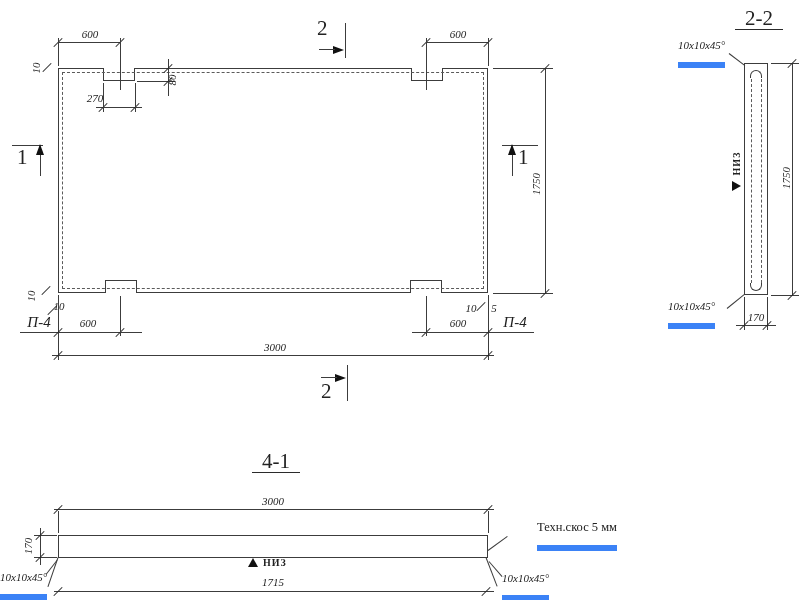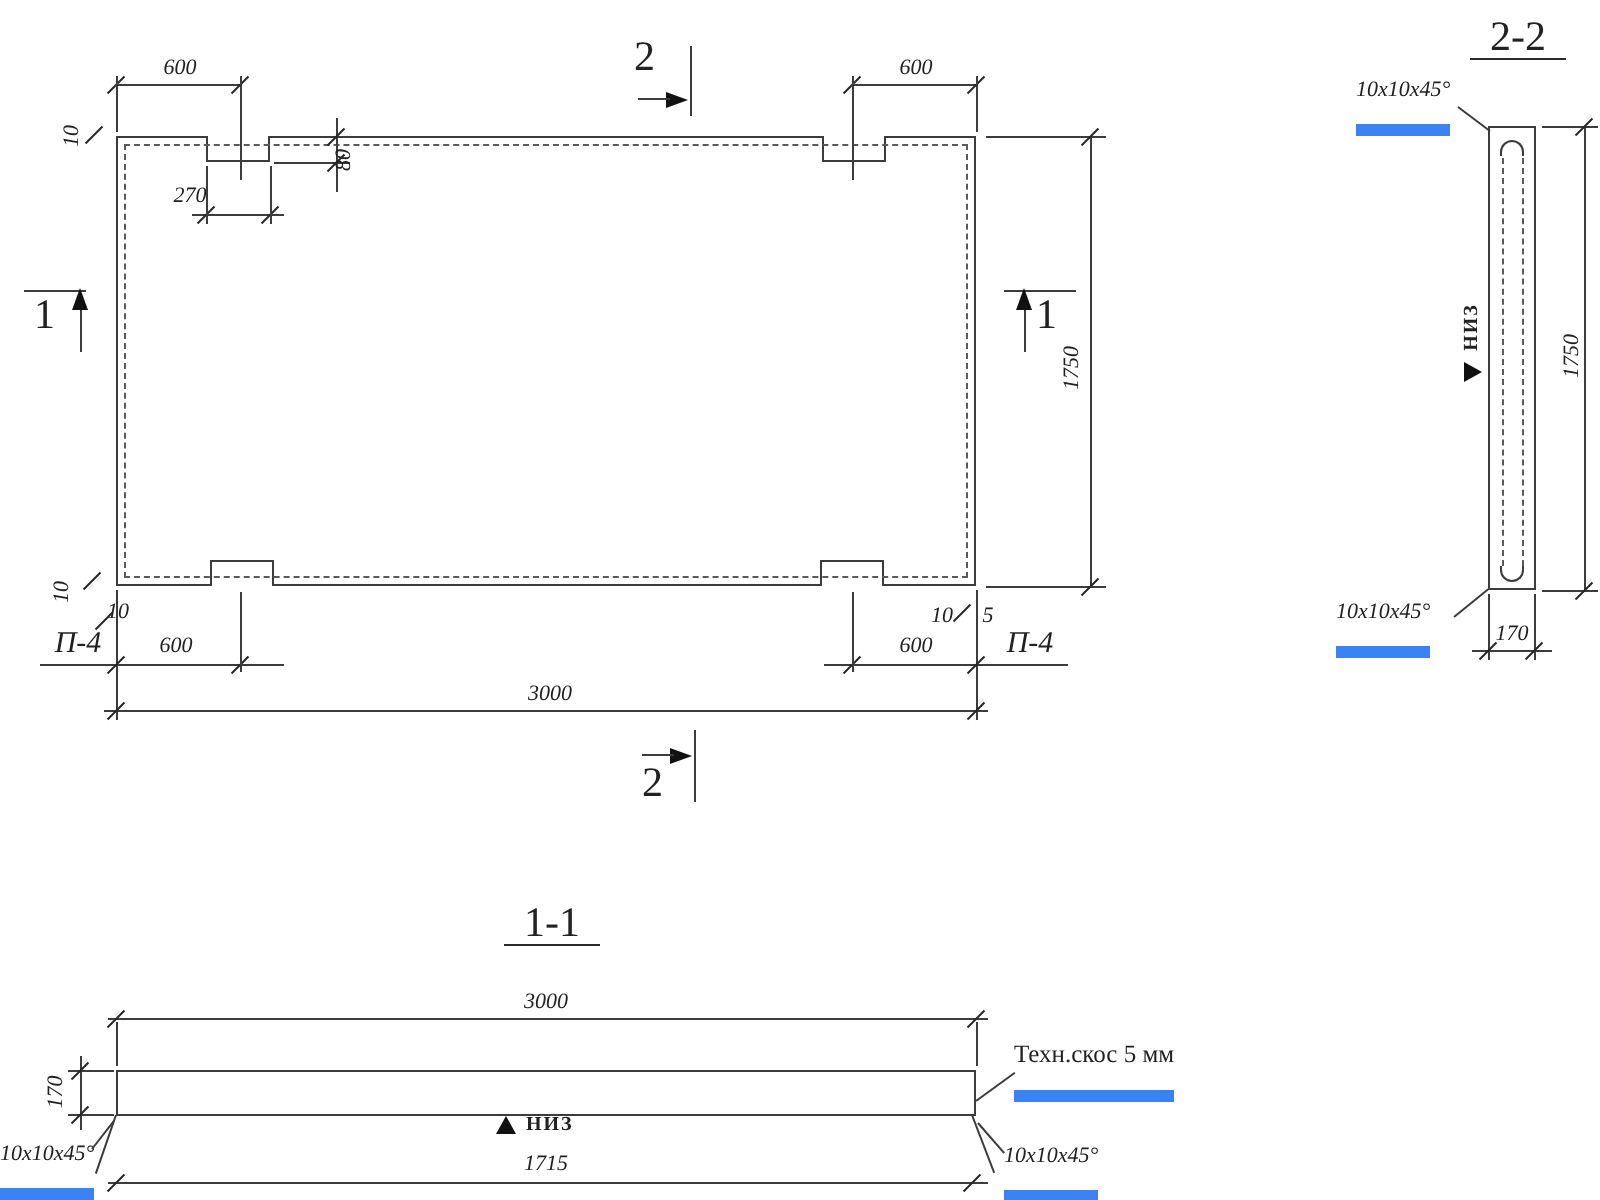--- a/index.html
+++ b/index.html
@@ -156,21 +156,21 @@
 
     <div class="hl" style="left:771px;top:63px;width:28px;"></div>
     <div class="hl" style="left:771px;top:295px;width:28px;"></div>
     <div class="vl" style="left:792px;top:63px;height:232px;"></div>
     <div class="tick" style="left:786px;top:63px;"></div>
     <div class="tick" style="left:786px;top:295px;"></div>
     <div class="dim rot" style="left:769px;top:172px;width:34px;">1750</div>
   </div>
 
   <div>
-    <div class="stitle" style="left:252px;top:450px;width:40px;">1-1</div>
+    <div class="stitle" style="left:252px;top:450px;width:40px;">4-1</div>
 
     <div class="hl" style="left:54px;top:509px;width:440px;"></div>
     <div class="tick" style="left:52px;top:509px;"></div>
     <div class="tick" style="left:482px;top:509px;"></div>
     <div class="vl" style="left:58px;top:511px;height:22px;"></div>
     <div class="vl" style="left:488px;top:511px;height:22px;"></div>
     <div class="dim" style="left:248px;top:495px;width:50px;">3000</div>
 
     <div class="rect" style="left:58px;top:535px;width:430px;height:23px;"></div>
 
@@ -190,17 +190,17 @@
     <div class="hl" style="left:54px;top:591px;width:440px;"></div>
     <div class="tick" style="left:52px;top:591px;"></div>
     <div class="tick" style="left:480px;top:591px;"></div>
     <div class="dim" style="left:248px;top:576px;width:50px;">1715</div>
 
     <div class="dim ulbl" style="left:0px;top:571px;">10x10x45°</div>
     <div class="dg" style="left:46px;top:574px;width:18px;transform:rotate(-52deg);"></div>
     <div class="dim ulbl" style="left:502px;top:572px;">10x10x45°</div>
     <div class="dg" style="left:489px;top:561px;width:20px;transform:rotate(49deg);"></div>
 
-    <div class="note ulbl" style="left:507px;top:521px;">Техн.скос 5 мм</div>
+    <div class="note ulbl" style="left:537px;top:521px;">Техн.скос 5 мм</div>
     <div class="dg" style="left:488px;top:550px;width:24px;transform:rotate(-36deg);"></div>
   </div>
 
 </div>
 
 </body></html>

